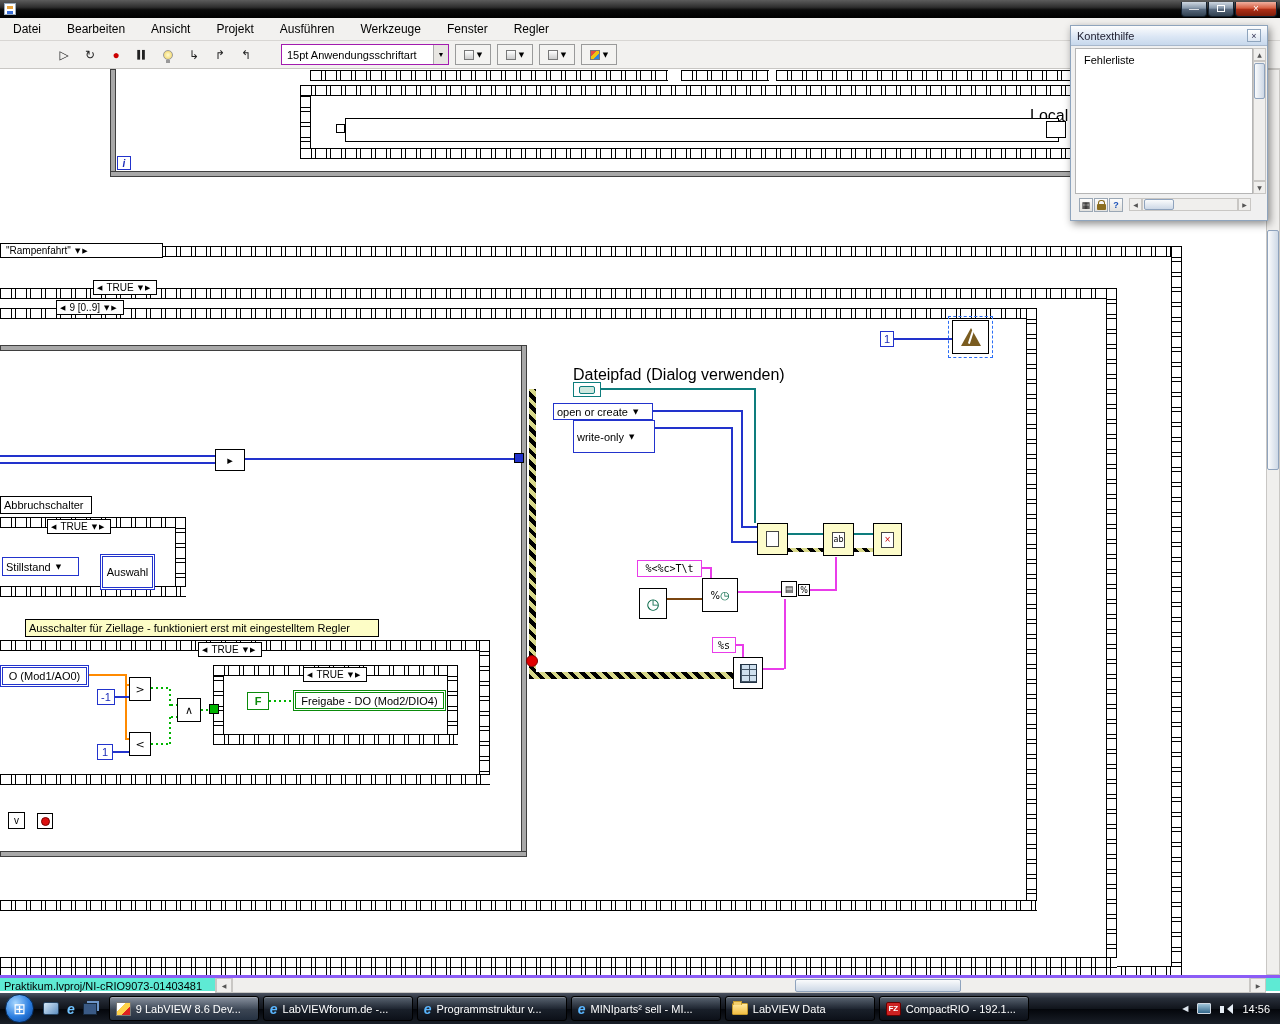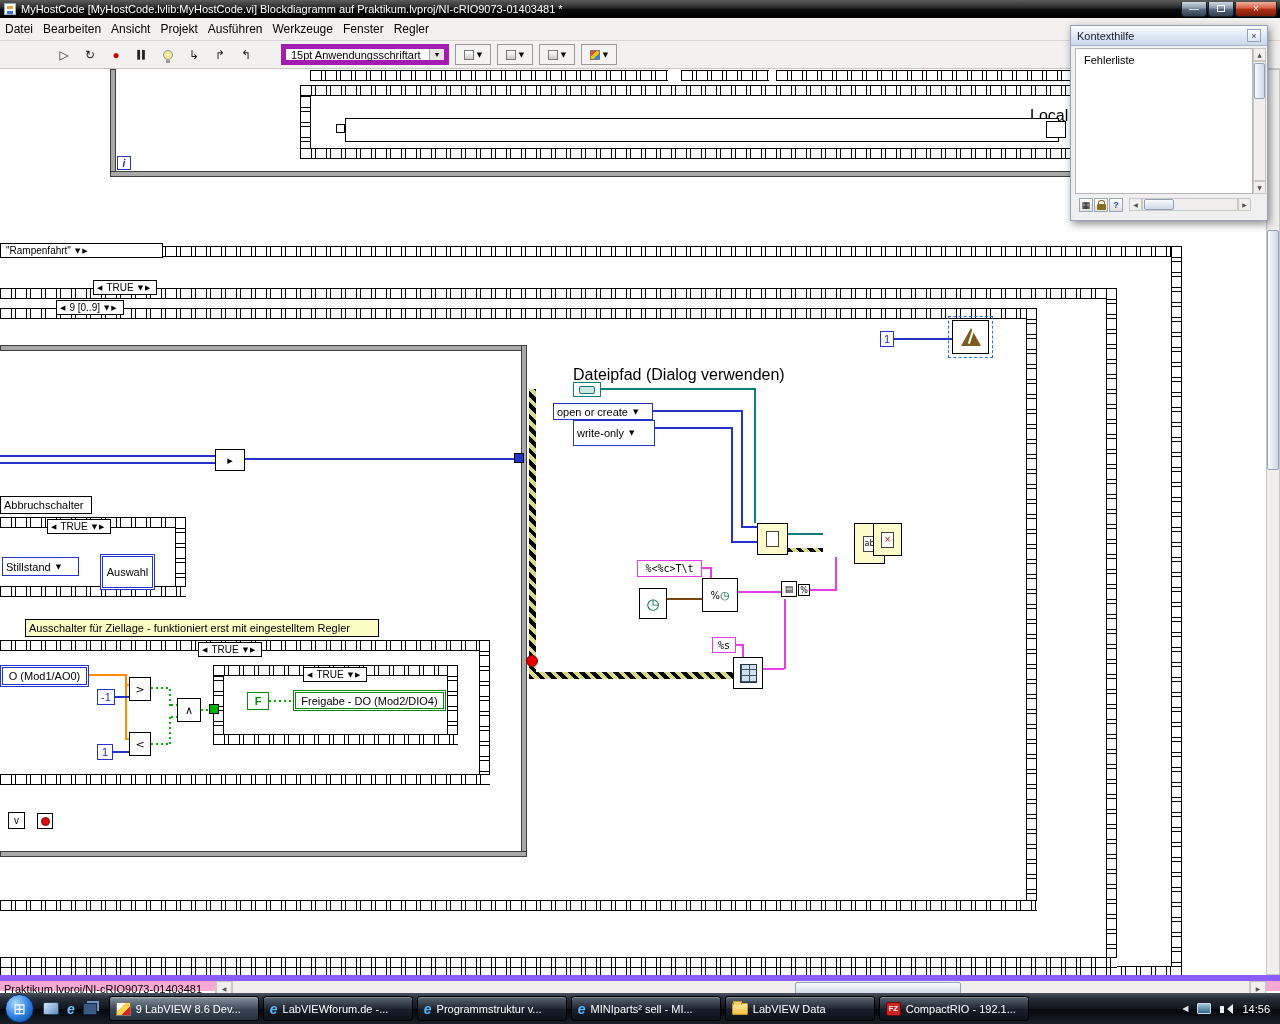--- a/index.html
+++ b/index.html
@@ -17,29 +17,29 @@
   .app-icon::after{content:"";position:absolute;left:2px;top:2px;right:2px;height:3px;background:#e8a33d;box-shadow:0 5px 0 #3a6fd8}
   .win-controls{margin-left:auto;display:flex;padding-right:3px}
   .win-btn{width:26px;height:15px;margin-left:1px;border:1px solid #14202e;border-top:none;border-radius:0 0 4px 4px;
     background:linear-gradient(180deg,#cfd8e2,#8495a8 45%,#5a6b80 50%,#31404f);
     color:#fff;font-size:10px;line-height:13px;text-align:center}
   .win-btn.close{width:42px;background:linear-gradient(180deg,#f0b0a0,#d55b3e 45%,#b03018 50%,#7d1d0a)}
   .restore-glyph{display:inline-block;width:8px;height:7px;border:1px solid #fff;margin-top:3px}
 
   .menubar{position:absolute;left:0;top:18px;width:1280px;height:23px;z-index:30;background:#f2f1ef;
     border-bottom:1px solid #d8d6d3;display:flex;align-items:center;font-size:12px}
-  .menu-item{padding:3px 5px}
+  .menu-item{padding:3px 13px}
 
   .toolbar{position:absolute;left:0;top:41px;width:1280px;height:28px;z-index:30;background:#f2f1ef;
     border-bottom:1px solid #c9c7c4;display:flex;align-items:center}
   .tbtn{width:24px;height:22px;display:flex;align-items:center;justify-content:center;font-size:12px;margin:0 1px;color:#222}
   .tbtn.first{margin-left:52px}
   .bulb{width:10px;height:10px;border-radius:50%;border:1px solid #999;background:radial-gradient(#fffbd0,#f0cf58);position:relative}
   .bulb::after{content:"";position:absolute;left:2px;bottom:-4px;width:4px;height:3px;background:#999}
-  .fontbox{height:21px;width:168px;margin-left:22px;background:#fff;border:5px solid #a21caf;display:flex;align-items:center;font-size:11px;padding-left:5px}
+  .fontbox{height:21px;width:168px;margin-left:22px;background:#fff;border:1px solid #a21caf;display:flex;align-items:center;font-size:11px;padding-left:5px}
   .fontbox .caret-seg{margin-left:auto;width:15px;height:100%;background:#e8e6e2;border-left:1px solid #aaa;display:flex;align-items:center;justify-content:center;font-size:7px}
   .tdrop{height:21px;width:36px;margin-left:6px;background:#f4f3f1;border:1px solid #9a9a9a;display:flex;align-items:center;justify-content:center;gap:3px}
   .tdrop .c{font-size:7px}
   .tdrop .mini{width:10px;height:10px;border:1px solid #777;background:linear-gradient(#fff,#ccc)}
   .tdrop.colored .mini{background:linear-gradient(135deg,#e74c3c 0 33%,#f1c40f 33% 66%,#2e86de 66%)}
 
   
   .diagram-bg{position:absolute;left:0;top:69px;width:1280px;height:906px;background:#fff}
   .fsh{position:absolute;height:11px;border-top:1px solid #000;border-bottom:1px solid #000;z-index:3;
     background:repeating-linear-gradient(90deg,#000 0 1px,#fff 1px 11px,#000 11px 12px,#fff 12px 15px)}
@@ -72,21 +72,21 @@
   .gridded{width:17px;height:19px;border:1px solid #234;background-color:#cfe0ee;
     background-image:repeating-linear-gradient(0deg,#456 0 1px,transparent 1px 6px),repeating-linear-gradient(90deg,#456 0 1px,transparent 1px 8px)}
   .clockg{font-size:15px;color:#064}
   .pathglyph{width:16px;height:8px;border:1px solid #0e7d7d;background:#cfe8df;border-radius:2px}
 
   
   .sb-track{position:absolute;background:#f0efed;border:1px solid #c9c7c4}
   .sb-thumb{position:absolute;background:linear-gradient(180deg,#fafbfc,#cdd8e6);border:1px solid #8fa3bd;border-radius:2px}
   .sb-thumb.v{background:linear-gradient(90deg,#fafbfc,#cdd8e6)}
   .sb-btn{position:absolute;background:#f0efed;border:1px solid #c9c7c4;display:flex;align-items:center;justify-content:center;font-size:6px;color:#555}
-  .statusbar{position:absolute;left:0;top:975px;width:1280px;height:16px;background:#f9a8d4;border-top:6px solid #8b5cf6;z-index:20;font-size:11px}
+  .statusbar{position:absolute;left:0;top:975px;width:1280px;height:16px;background:#5eead4;border-top:3px solid #8b5cf6;z-index:20;font-size:11px}
   .target-tab{position:absolute;left:0;top:0;width:216px;height:15px;display:flex;align-items:center;padding:0 4px;white-space:nowrap;overflow:hidden;border-right:1px solid #c9c7c4}
 
   
   .ch{position:absolute;left:1070px;top:25px;width:198px;height:196px;background:#f0f0f0;border:1px solid #8ea4bd;
       box-shadow:2px 3px 8px rgba(0,0,0,.45);z-index:60;font-size:11px}
   .ch-title{height:20px;background:linear-gradient(180deg,#fdfdfd,#dce7f5 55%,#c7d8ec);display:flex;align-items:center;padding:0 6px;color:#223;border-bottom:1px solid #a8b8cc}
   .ch-close{margin-left:auto;width:14px;height:13px;border:1px solid #8ea4bd;background:linear-gradient(#fff,#dde6f2);display:flex;align-items:center;justify-content:center;font-size:9px;color:#335}
   .ch-body{position:absolute;left:4px;top:22px;width:178px;height:146px;background:#fff;border:1px solid #b5b5b5;padding:5px 8px;overflow:hidden}
   .ch-heading{margin-bottom:9px}
   .ch-text{line-height:15px;width:152px}
@@ -271,38 +271,38 @@
   <div class="w" style="left:754px;top:390px;width:2px;height:133px;background:#0e7d7d"></div>
 
   <div class="enum" style="left:553px;top:403px;width:100px;height:17px">
     <span>open or create</span>
     <span class="caret">▼</span>
   </div>
   <div class="w" style="left:653px;top:410px;width:90px;height:2px;background:#2233cc"></div>
   <div class="w" style="left:741px;top:412px;width:2px;height:114px;background:#2233cc"></div>
   <div class="w" style="left:741px;top:526px;width:16px;height:2px;background:#2233cc"></div>
 
-  <div class="enum" style="left:573px;top:420px;width:82px;height:26px">
+  <div class="enum" style="left:573px;top:420px;width:82px;height:33px">
     <span>write-only</span>
     <span class="caret">▼</span>
   </div>
   <div class="w" style="left:655px;top:427px;width:78px;height:2px;background:#2233cc"></div>
   <div class="w" style="left:731px;top:429px;width:2px;height:112px;background:#2233cc"></div>
   <div class="w" style="left:731px;top:541px;width:26px;height:2px;background:#2233cc"></div>
 
   <div class="w zebra" style="left:529px;top:389px;width:7px;height:290px"></div>
   <div class="w zebra" style="left:529px;top:672px;width:222px;height:7px"></div>
   <div class="abs" style="left:526px;top:655px;width:12px;height:12px;border-radius:50%;background:#e00000;border:1px solid #800000;z-index:9"></div>
 
   <div class="node icon" style="left:757px;top:523px;width:31px;height:32px">
     <span class="page"></span>
   </div>
   <div class="w" style="left:788px;top:533px;width:35px;height:2px;background:#0e7d7d"></div>
   <div class="w zebra" style="left:788px;top:548px;width:35px;height:4px"></div>
-  <div class="node icon" style="left:854px;top:523px;width:31px;height:41px">
+  <div class="node icon" style="left:823px;top:523px;width:31px;height:33px">
     <span class="page">
         <span class="glyph">ab</span>
       </span>
   </div>
   <div class="w" style="left:854px;top:533px;width:19px;height:2px;background:#0e7d7d"></div>
   <div class="w zebra" style="left:854px;top:548px;width:19px;height:4px"></div>
   <div class="node icon" style="left:873px;top:523px;width:29px;height:33px">
     <span class="page">
         <span class="glyph" style="color:#c00">×</span>
       </span>
@@ -333,21 +333,20 @@
   <div class="w" style="left:736px;top:644px;width:8px;height:2px;background:#e93ce9"></div>
   <div class="w" style="left:742px;top:646px;width:2px;height:12px;background:#e93ce9"></div>
   <div class="node" style="left:733px;top:657px;width:30px;height:32px">
     <span class="gridded"></span>
   </div>
   <div class="w" style="left:763px;top:668px;width:21px;height:2px;background:#e93ce9"></div>
   <div class="w" style="left:784px;top:599px;width:2px;height:70px;background:#e93ce9"></div>
 
   <div class="titlebar">
     <span class="app-icon"></span>
-    <span class="title-text">MyHostCode [MyHostCode.lvlib:MyHostCode.vi] Blockdiagramm auf Praktikum.lvproj/NI-cRIO9073-01403481 *</span>
     <span class="win-controls">
       <span class="win-btn">—</span>
       <span class="win-btn"><span class="restore-glyph"></span></span>
       <span class="win-btn close">×</span>
     </span>
   </div>
 
   <div class="menubar">
     <div class="menu-item">Datei</div>
     <div class="menu-item">Bearbeiten</div>

